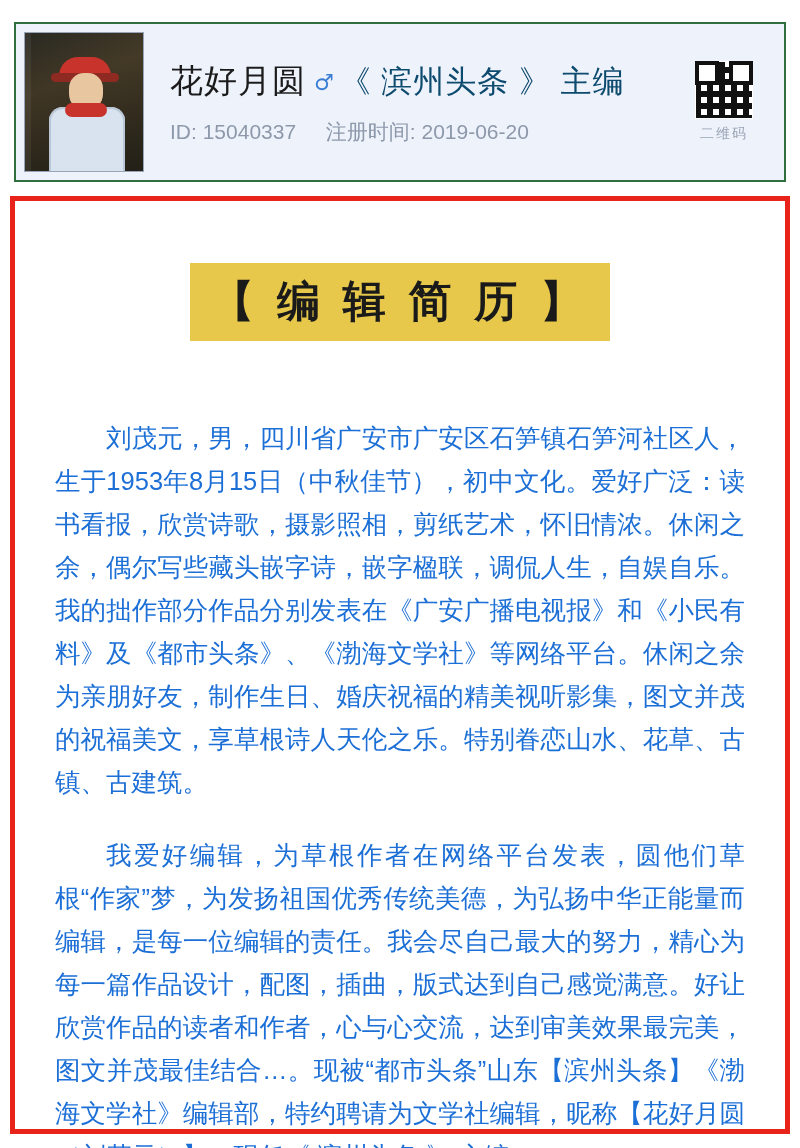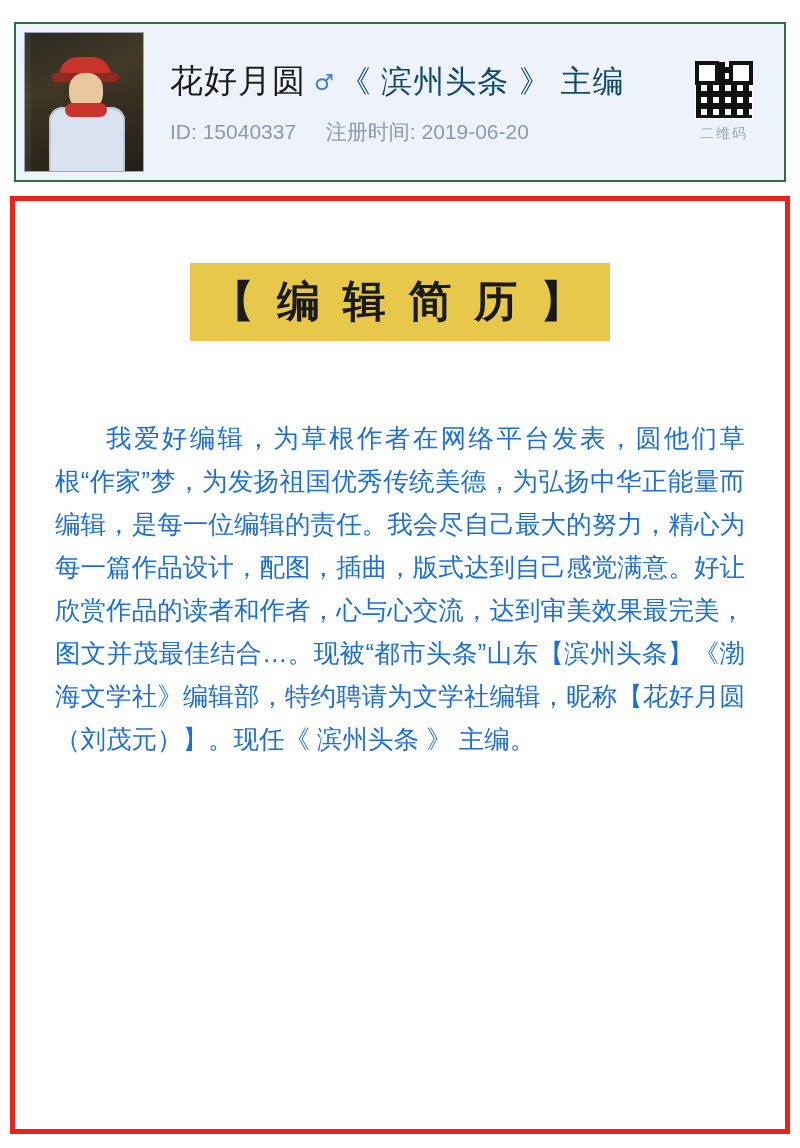--- a/index.html
+++ b/index.html
@@ -247,18 +247,19 @@
 
   </div>
 
   <div class="article">
 
     <div class="title-banner">
       <span class="title-text">【 编 辑 简 历 】</span>
     </div>
 
     <div class="body-text">
+      <p>刘茂元，男，四川省广安市广安区石笋镇石笋河社区人，生于1953年8月15日（中秋佳节），初中文化。爱好广泛：读书看报，欣赏诗歌，摄影照相，剪纸艺术，怀旧情浓。休闲之余，偶尔写些藏头嵌字诗，嵌字楹联，调侃人生，自娱自乐。我的拙作部分作品分别发表在《广安广播电视报》和《小民有料》及《都市头条》、《渤海文学社》等网络平台。休闲之余为亲朋好友，制作生日、婚庆祝福的精美视听影集，图文并茂的祝福美文，享草根诗人天伦之乐。特别眷恋山水、花草、古镇、古建筑。</p>
       <p>我爱好编辑，为草根作者在网络平台发表，圆他们草根“作家”梦，为发扬祖国优秀传统美德，为弘扬中华正能量而编辑，是每一位编辑的责任。我会尽自己最大的努力，精心为每一篇作品设计，配图，插曲，版式达到自己感觉满意。好让欣赏作品的读者和作者，心与心交流，达到审美效果最完美，图文并茂最佳结合…。现被“都市头条”山东【滨州头条】《渤海文学社》编辑部，特约聘请为文学社编辑，昵称【花好月圆（刘茂元）】。现任《 滨州头条 》 主编。</p>
     </div>
 
   </div>
 
 </div>
 
 </body></html>

